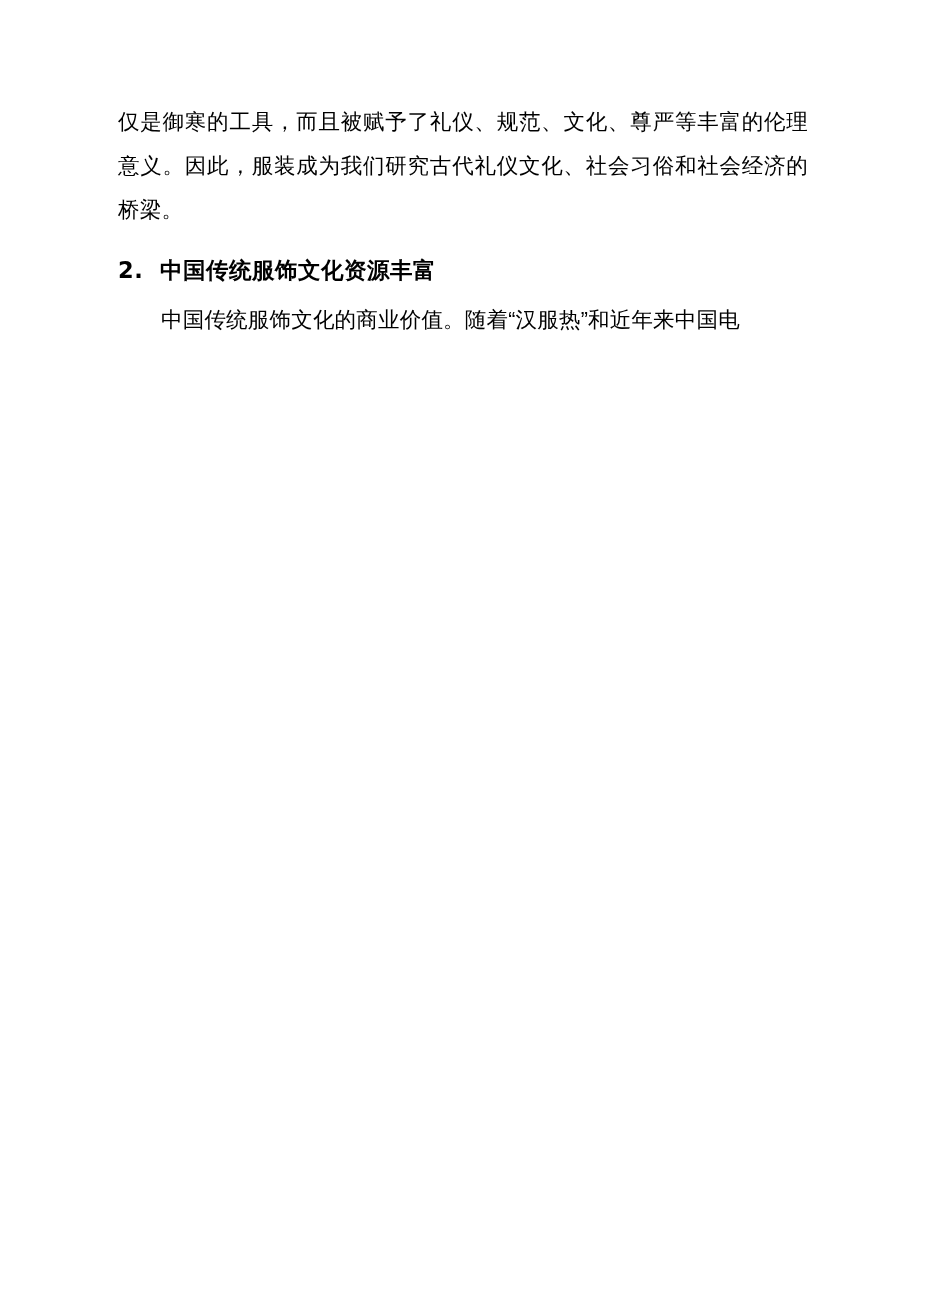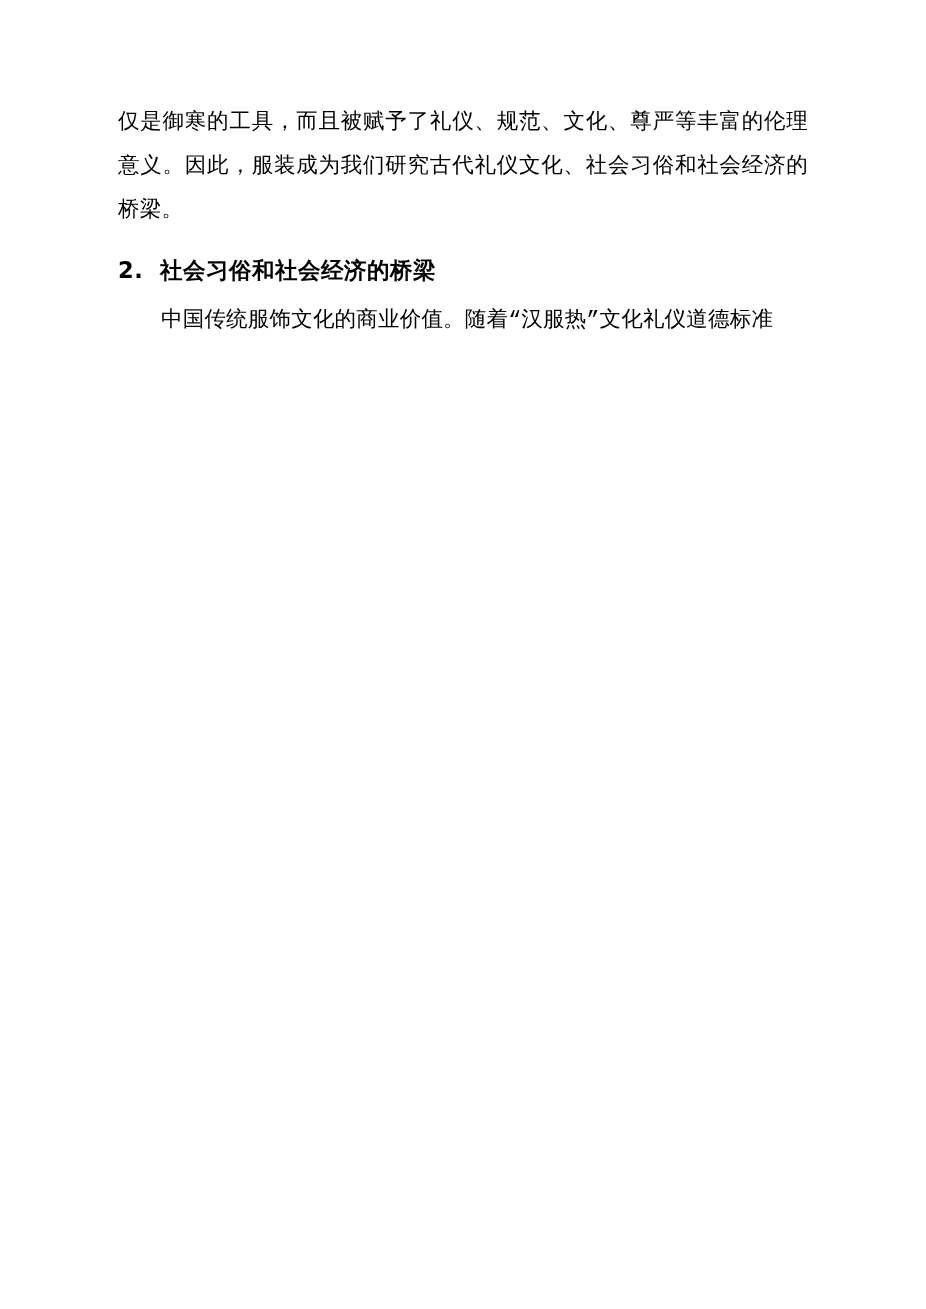--- a/index.html
+++ b/index.html
@@ -23,21 +23,21 @@
   .doc-body {
     width: 690px;
   }
   p.para {
     margin: 0;
     font-size: 21.5px;
     line-height: 44px;
     text-align: justify;
     text-justify: inter-ideograph;
     letter-spacing: 0.2px;
-    font-family: Liberation Mono, monospace;
+    font-family: Liberation Sans, sans-serif;
   }
   p.indent {
     text-indent: 2em;
   }
   h2.heading {
     margin: 16px 0 6px 0;
     font-size: 22.5px;
     line-height: 44px;
     font-weight: bold;
     font-family: "DejaVu Sans", "Liberation Sans", sans-serif;
@@ -50,21 +50,21 @@
 </style>
 </head>
 <body>
 
 <div class="page">
   <div class="doc-body">
 
     <p class="para">仅是御寒的工具，而且被赋予了礼仪、规范、文化、尊严等丰富的伦理意义。因此，服装成为我们研究古代礼仪文化、社会习俗和社会经济的桥梁。</p>
 
     <h2 class="heading">
-      <span class="num">2.</span><span>社会习俗和社会经济的桥梁</span>
+      <span class="num">2.</span><span>中国传统服饰文化资源丰富</span>
     </h2>
 
 
 
-    <p class="para indent">中国传统服饰文化的商业价值。随着“汉服热”文化礼仪道德标准</p>
+    <p class="para indent">中国传统服饰文化的商业价值。随着“汉服热”和近年来中国电</p>
 
   </div>
 </div>
 
 </body></html>

